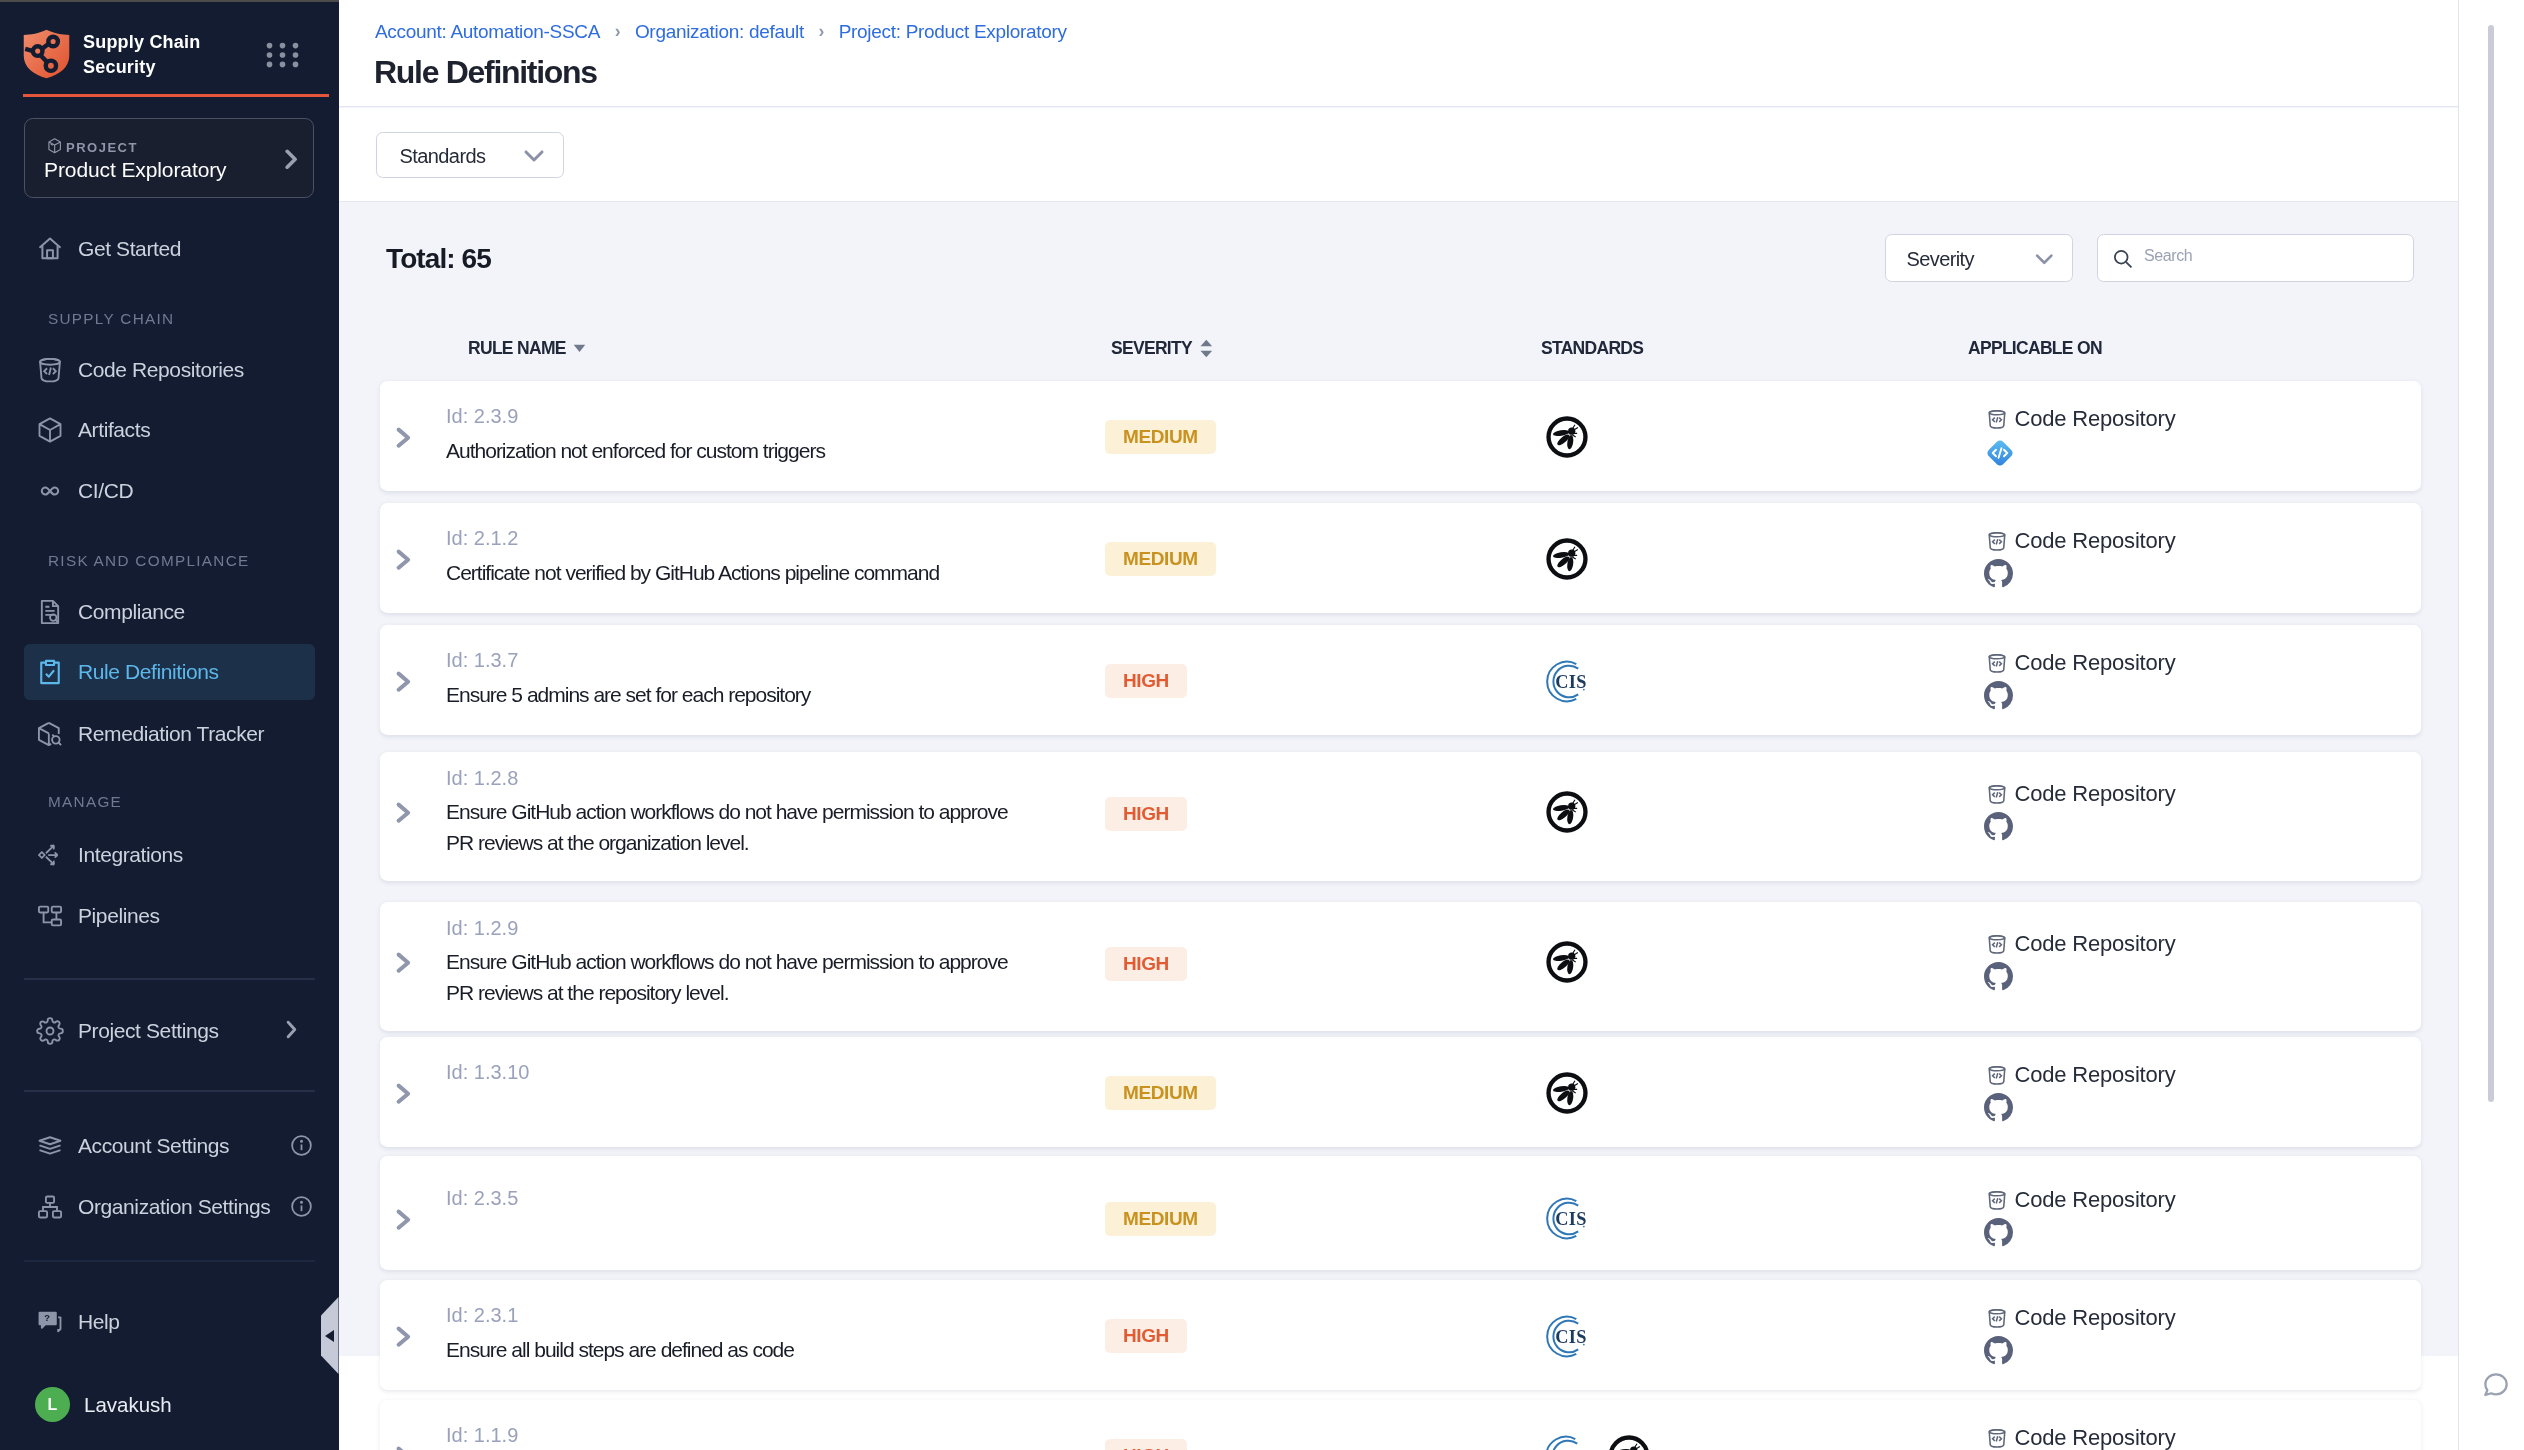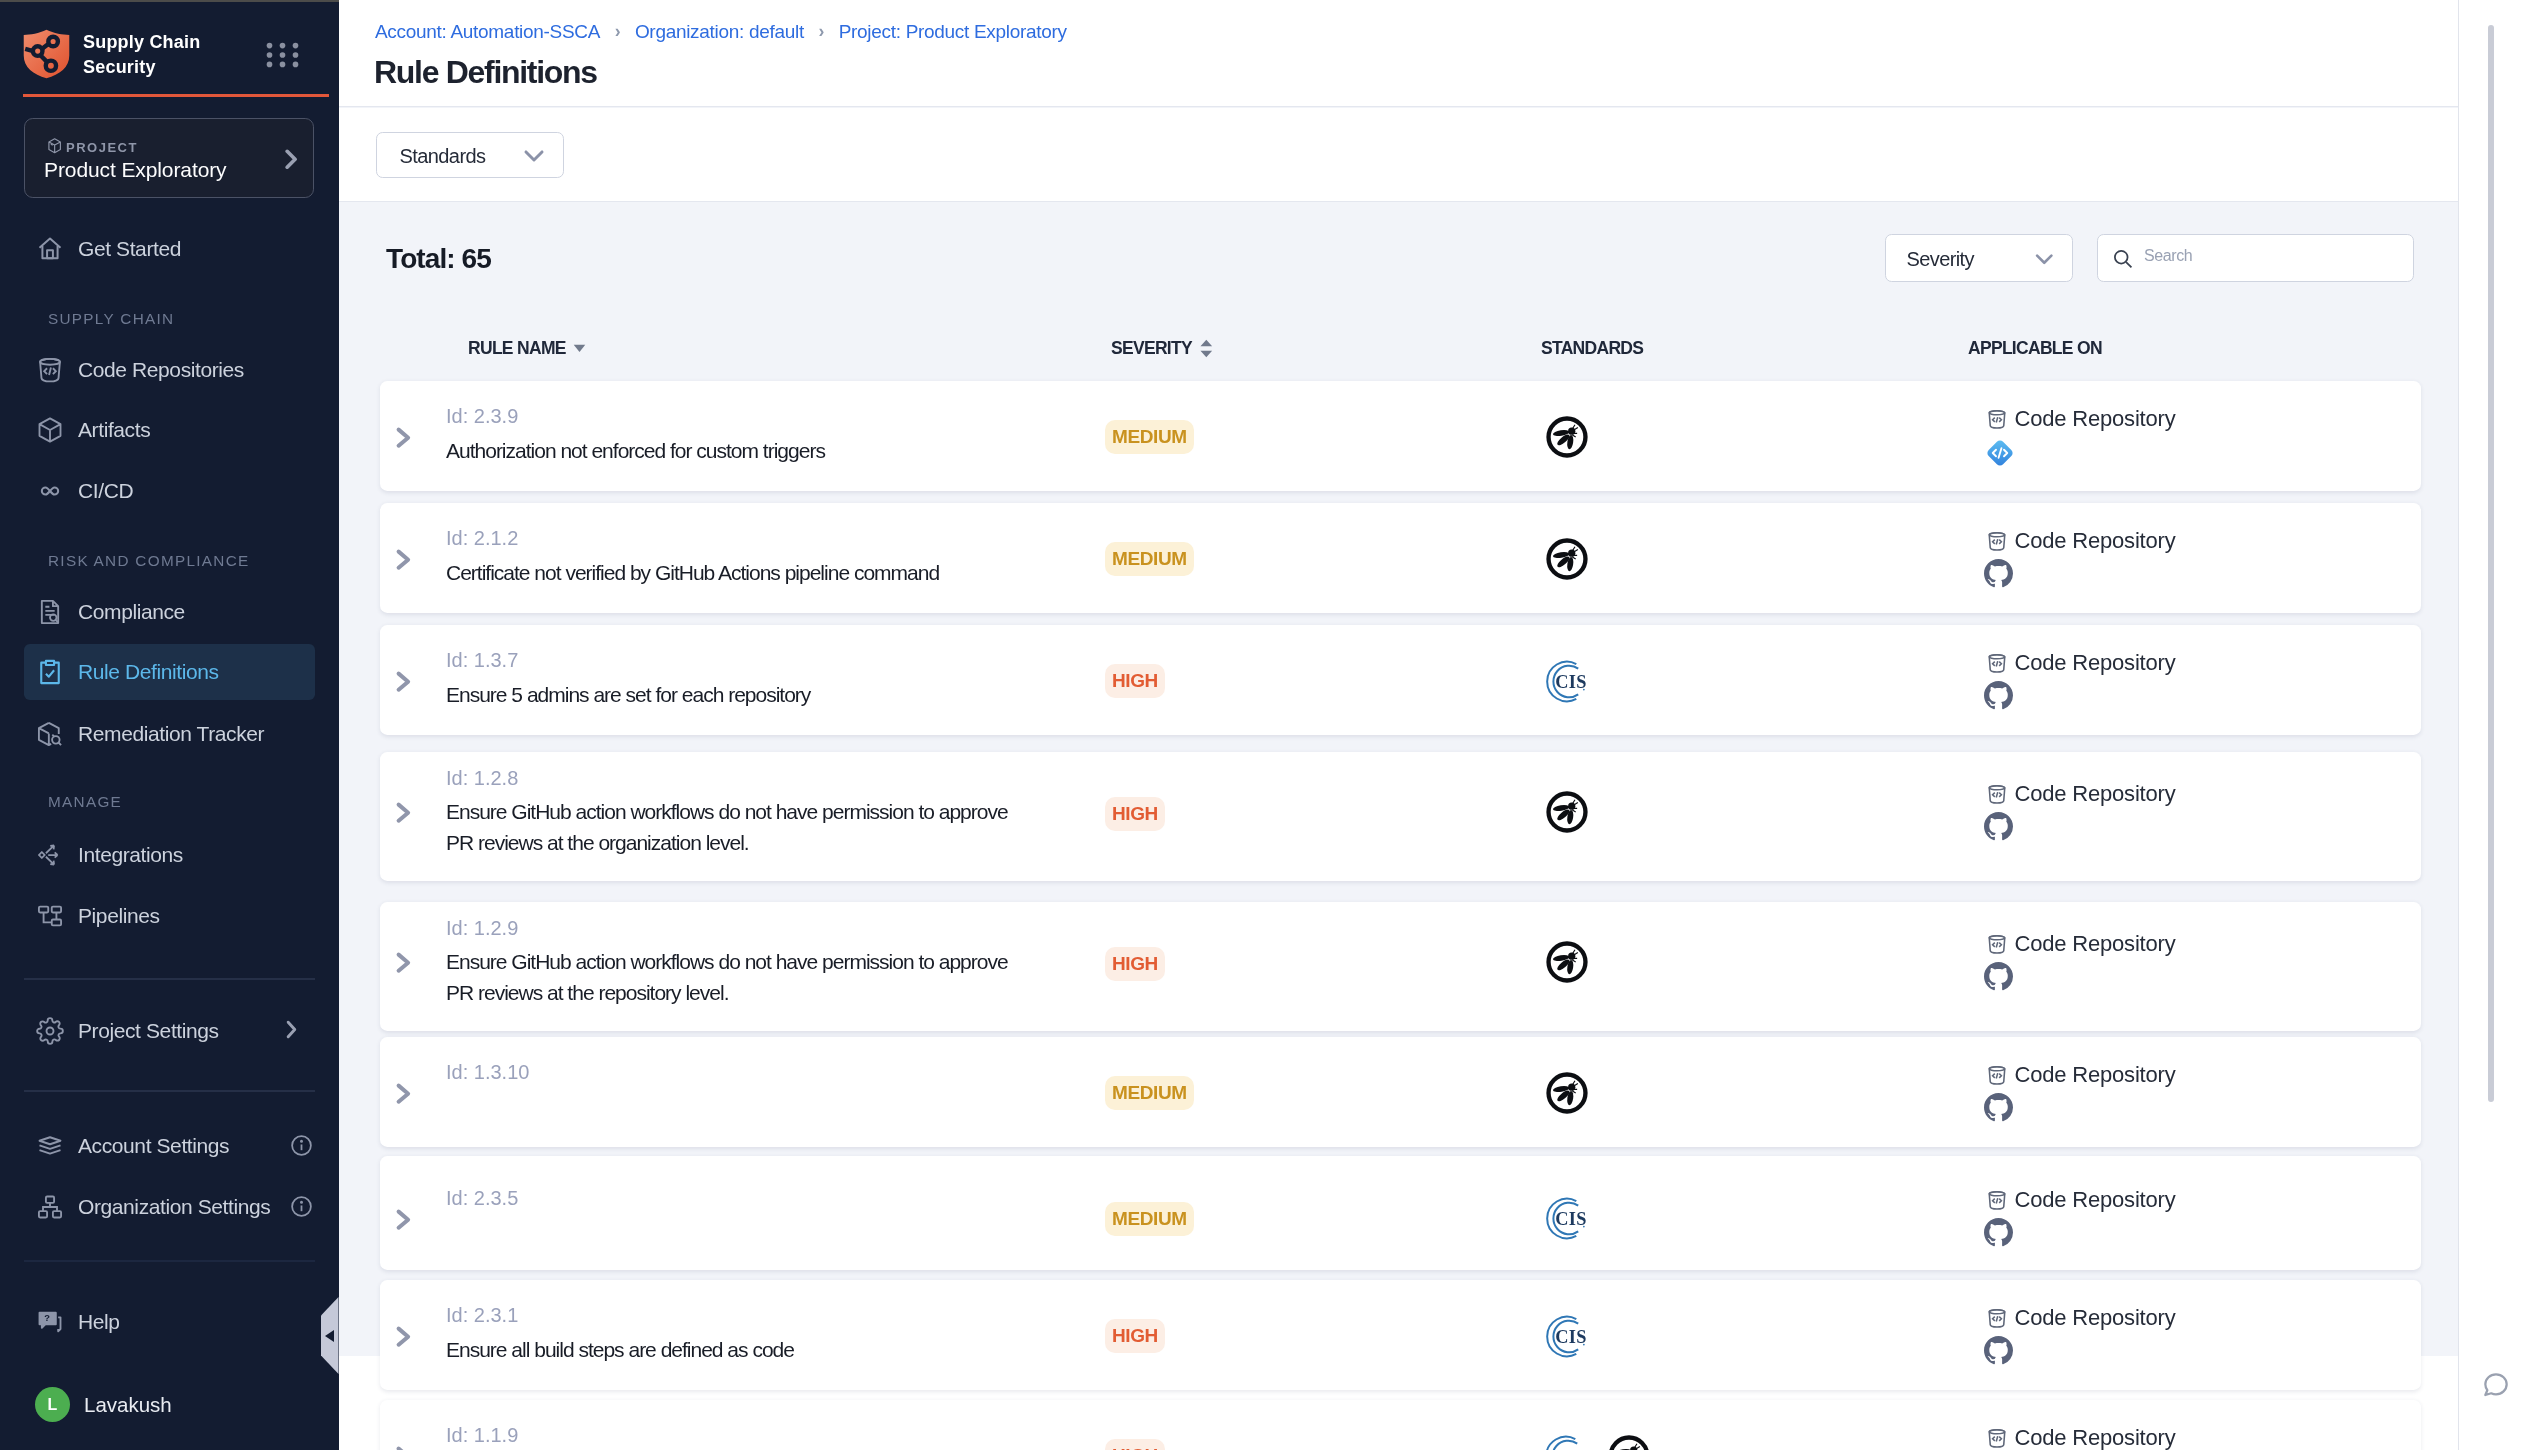--- a/index.html
+++ b/index.html
@@ -47,21 +47,21 @@
 #searchBox span{position:absolute;left:46px;top:12.4px;font-size:16px;letter-spacing:-0.4px;color:#99a1b3;}
 
 
 .th{position:absolute;top:338px;font-size:17.5px;font-weight:700;color:#20283a;letter-spacing:-0.7px;display:flex;align-items:center;gap:7.3px;}
 
 
 .card{position:absolute;left:41px;width:2041px;background:#fff;border-radius:7.3px;box-shadow:0 1.5px 4.4px rgba(40,50,90,0.10);}
 .card .chev{position:absolute;left:11.7px;}
 .card .rid{position:absolute;left:66px;font-size:20px;color:#9aa1bb;}
 .card .rname{position:absolute;left:66px;font-size:21px;font-weight:400;color:#191d27;line-height:31px;letter-spacing:-1px;}
-.badge{position:absolute;left:725px;height:34px;border-radius:10px;font-size:19px;font-weight:700;line-height:34px;padding:0 7px;letter-spacing:-0.4px;}
+.badge{position:absolute;left:725px;height:34px;border-radius:5px;font-size:19px;font-weight:700;line-height:34px;padding:0 18px;letter-spacing:-0.4px;}
 .badge.med{background:#fcf1d7;color:#c9921f;}
 .badge.high{background:#fceee5;color:#e25c33;}
 .stdicon{position:absolute;left:1166px;}
 .aprow{position:absolute;left:1606px;display:flex;align-items:center;gap:6.6px;font-size:22px;letter-spacing:-0.2px;color:#262c39;}
 .apicon2{position:absolute;left:1604px;}
 </style>
 </head>
 <body>
 
 <div id="sidebar">

